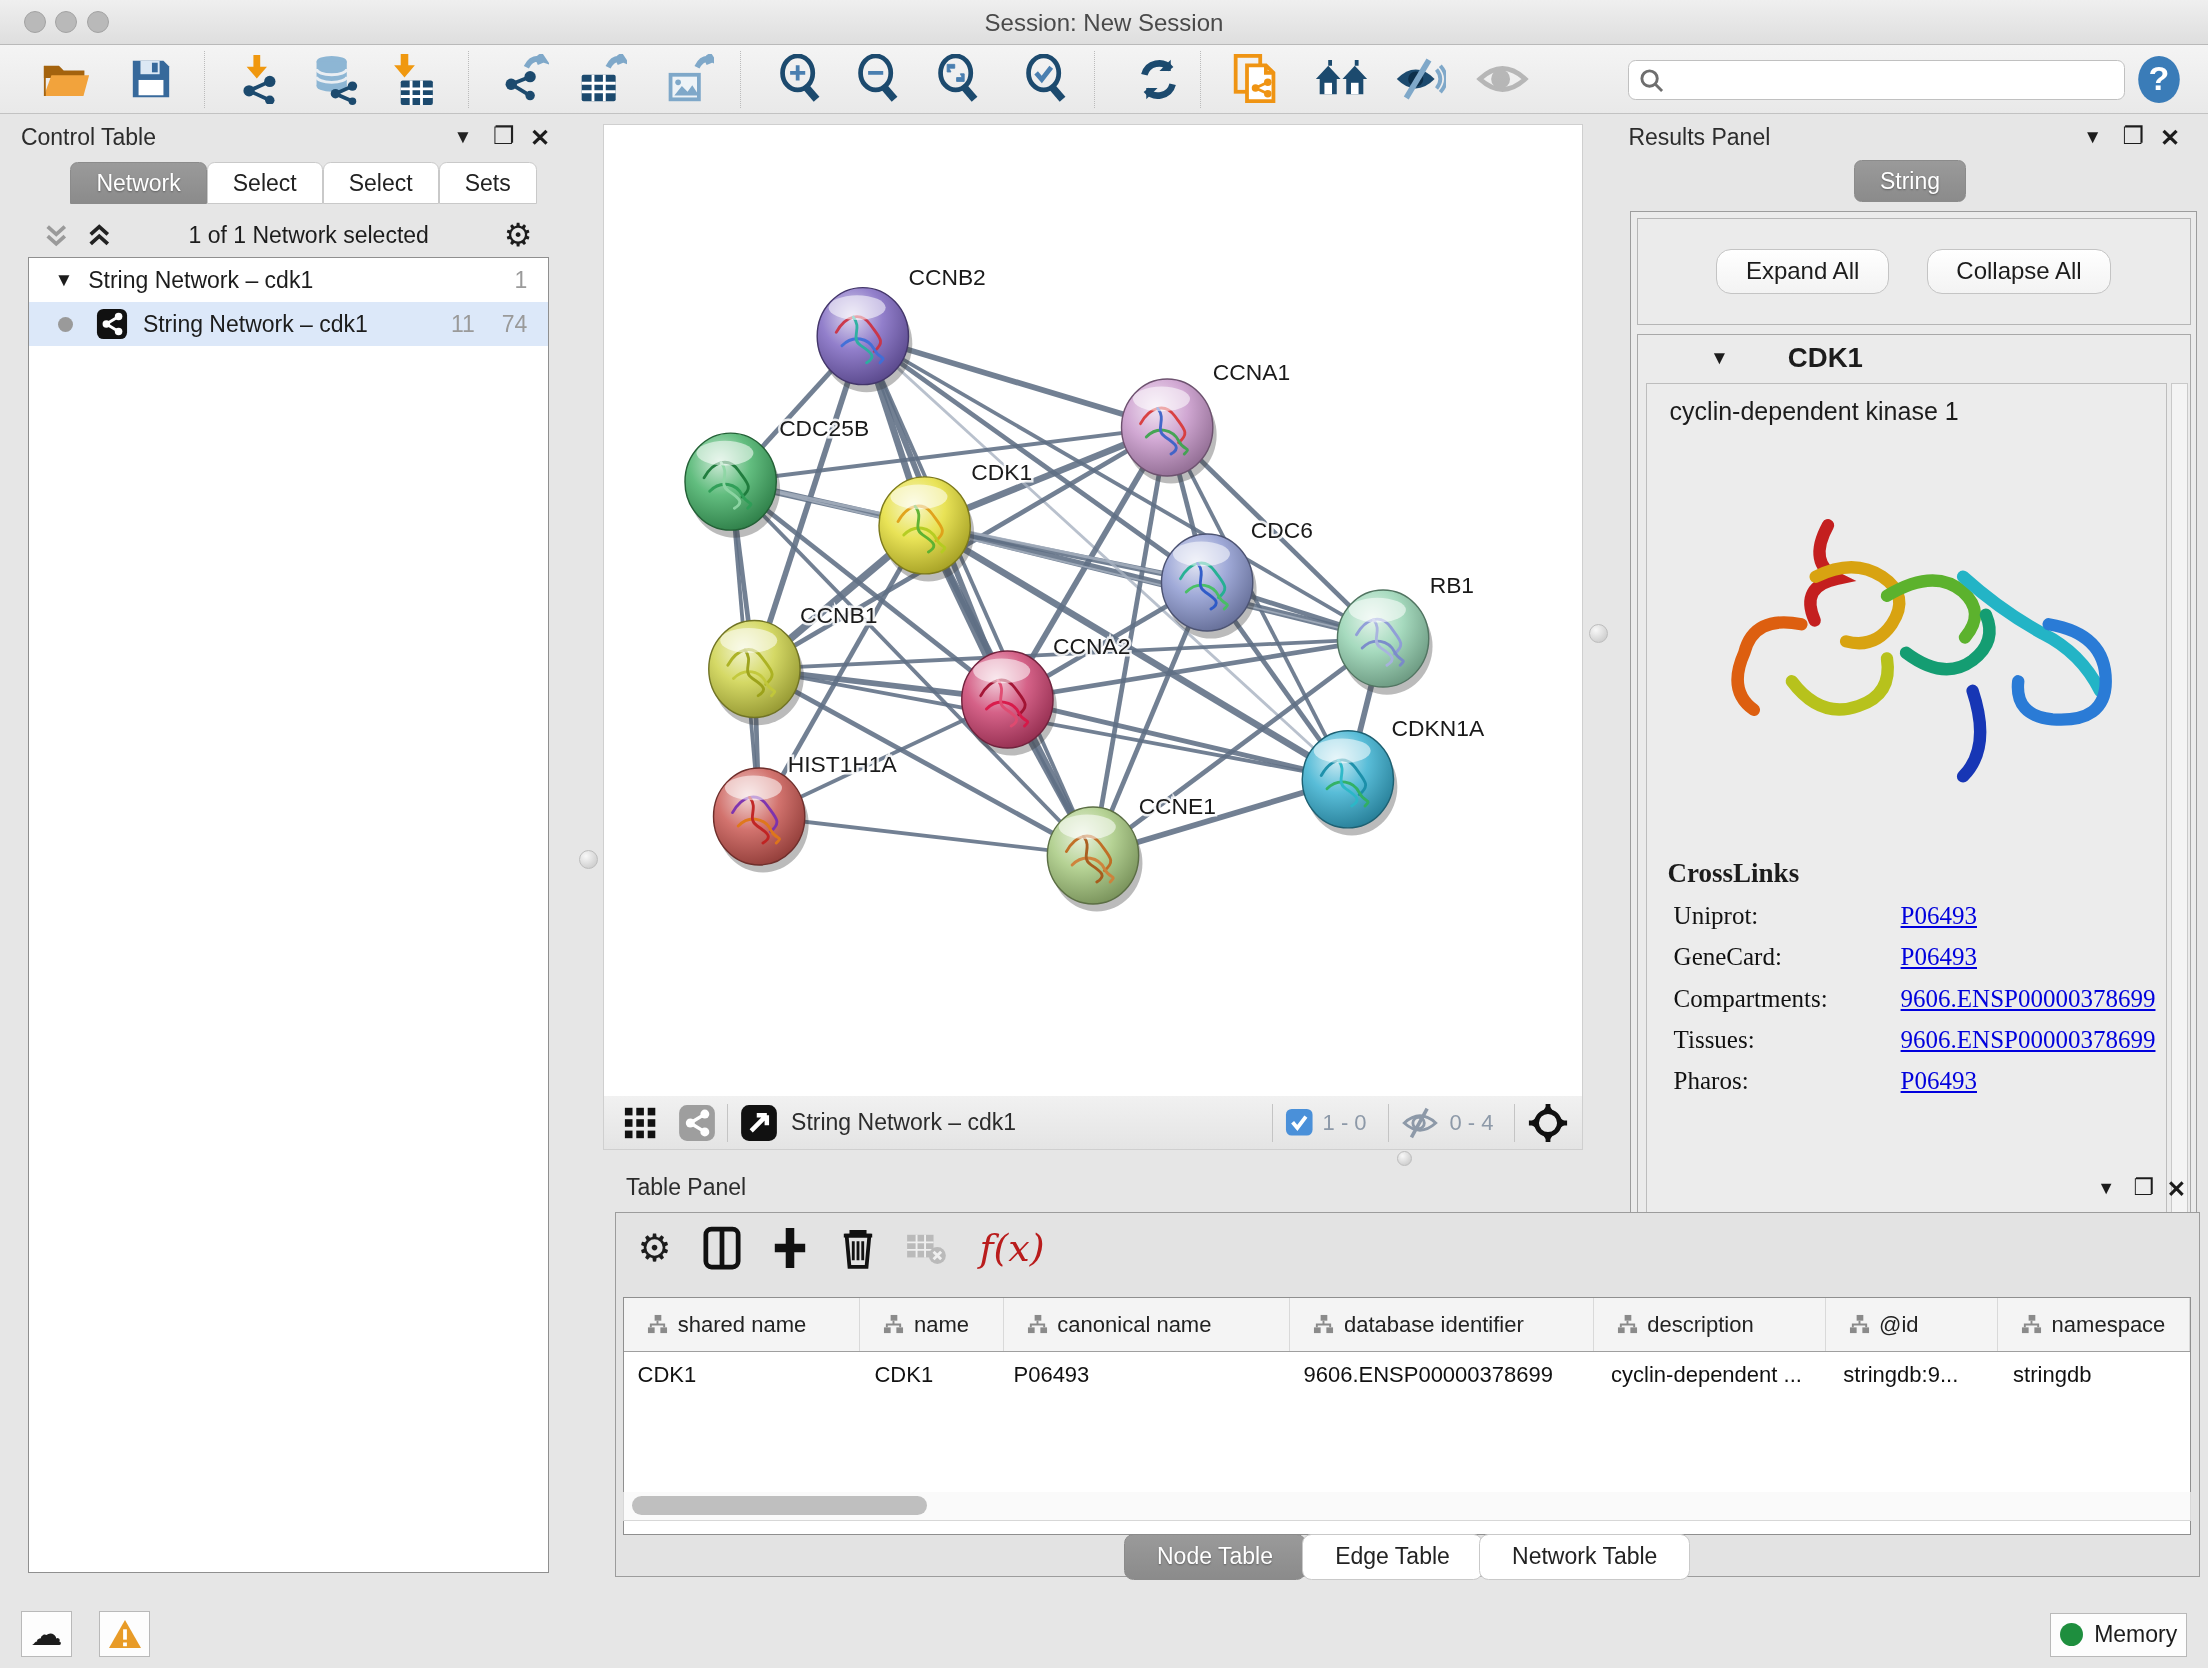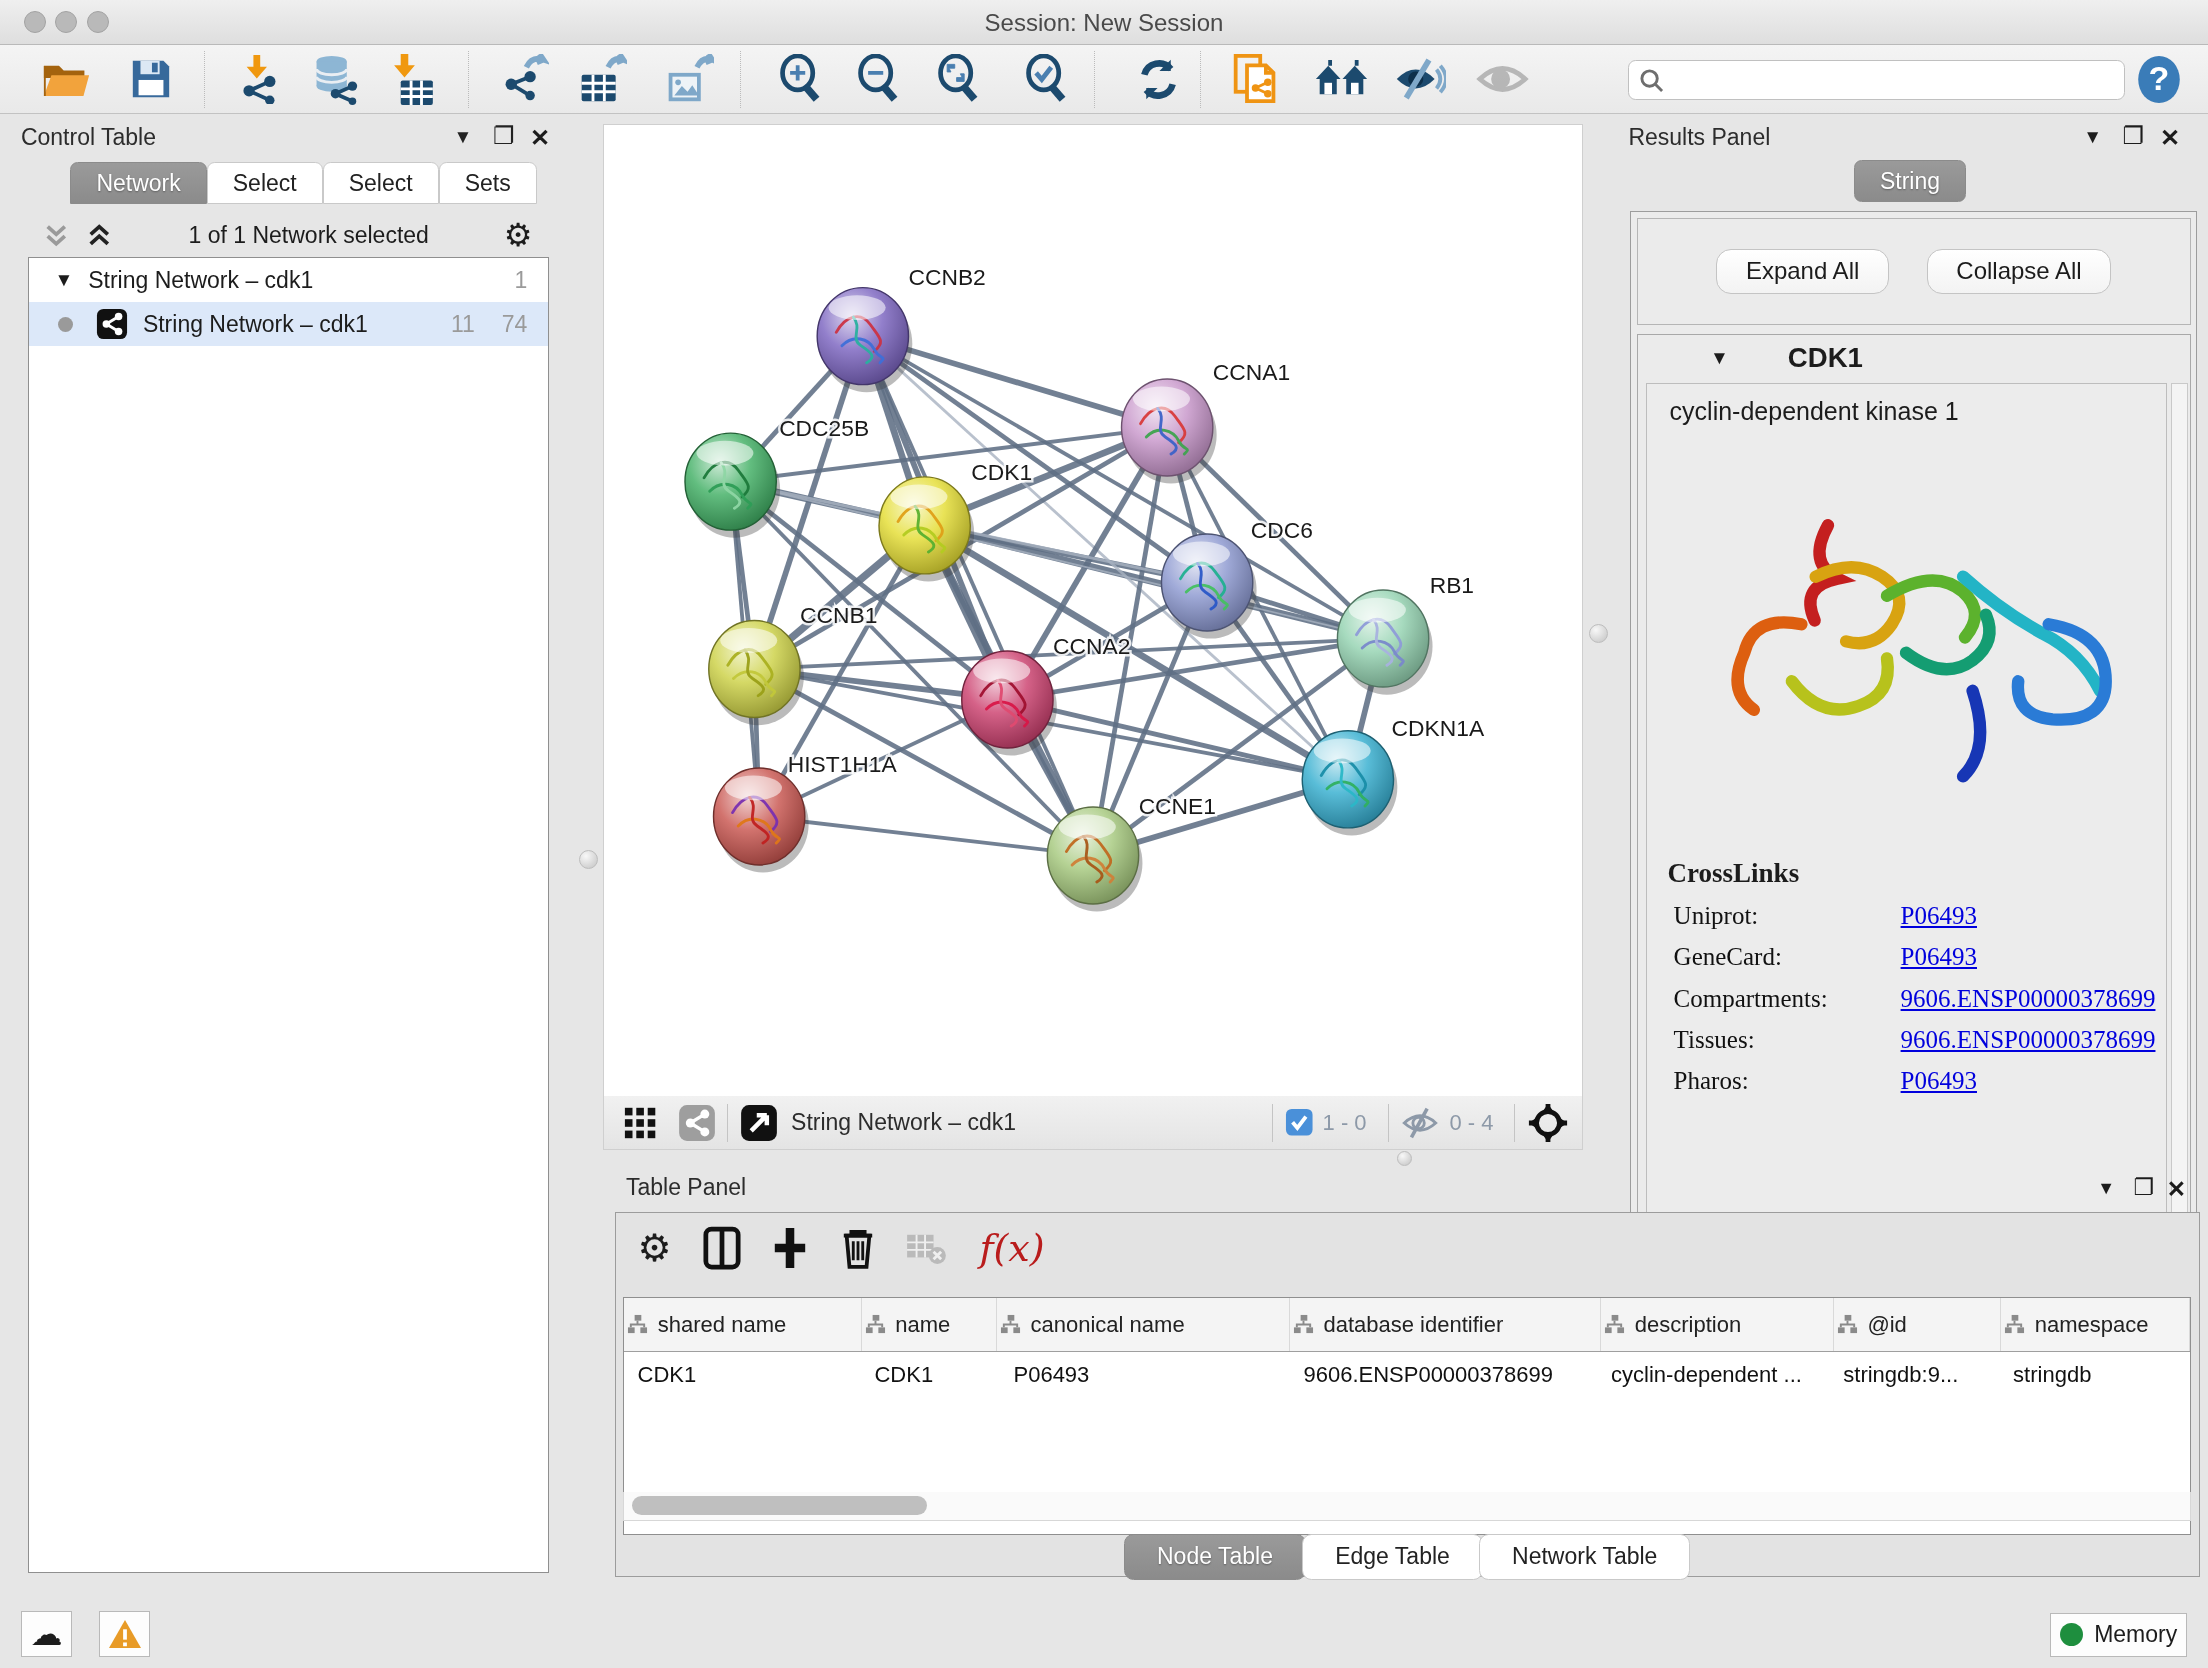--- a/index.html
+++ b/index.html
@@ -60,21 +60,21 @@
   #rp-scroll{position:absolute;right:1.9px;top:48px;bottom:7.6px;width:15px;background:#f4f4f4;
       border:1px solid #c9c9c9;}
   
   #table-panel{left:609px;top:1170px;width:1594px;height:447px;}
   #tp-toolbox{position:absolute;left:5.7px;top:42px;width:1583px;height:363px;background:#e3e3e3;
       border:1.9px solid #9c9c9c;}
   .tp-icon{display:inline-flex;width:51px;height:51px;align-items:center;justify-content:center;margin-right:17px;}
   #tp-table{position:absolute;left:7.6px;top:84px;right:7.6px;height:236px;background:#fff;border:1px solid #8f8f8f;}
   #tp-header{display:flex;background:#f4f4f4;border-bottom:1.9px solid #9f9f9f;height:53px;}
   .th{display:flex;align-items:center;font-size:22px;color:#222;border-right:1px solid #d9d9d9;
-      padding-left:3px;gap:9.5px;overflow:hidden;white-space:nowrap;}
+      padding-left:23px;gap:9.5px;overflow:hidden;white-space:nowrap;}
   .td{font-size:22px;color:#111;padding:9.5px 0 0 13.3px;overflow:hidden;white-space:nowrap;}
   #tp-hscroll{position:absolute;left:7.6px;right:7.6px;bottom:55px;height:28.5px;background:#fafafa;border:1px solid #d7d7d7;border-top:none;}
   #tp-hthumb{position:absolute;left:7.6px;top:4.8px;width:295px;height:19px;border-radius:9.5px;background:#bfbfbf;}
   #tp-tabs{position:absolute;left:0;width:100%;bottom:-3.8px;text-align:center;}
   .bottabs .tabbtn{border-radius:9.5px;margin:0 -1.9px;padding:8.6px 32px;}
   
   .statbtn{position:absolute;width:49px;height:44px;background:#fdfdfd;border:1.9px solid #b9b9b9;
       display:flex;align-items:center;justify-content:center;}
   #memory-btn{position:absolute;right:21px;bottom:11.4px;width:135px;height:42px;background:#fdfdfd;
       border:1.9px solid #b9b9b9;display:flex;align-items:center;justify-content:center;gap:11.4px;font-size:23px;}

